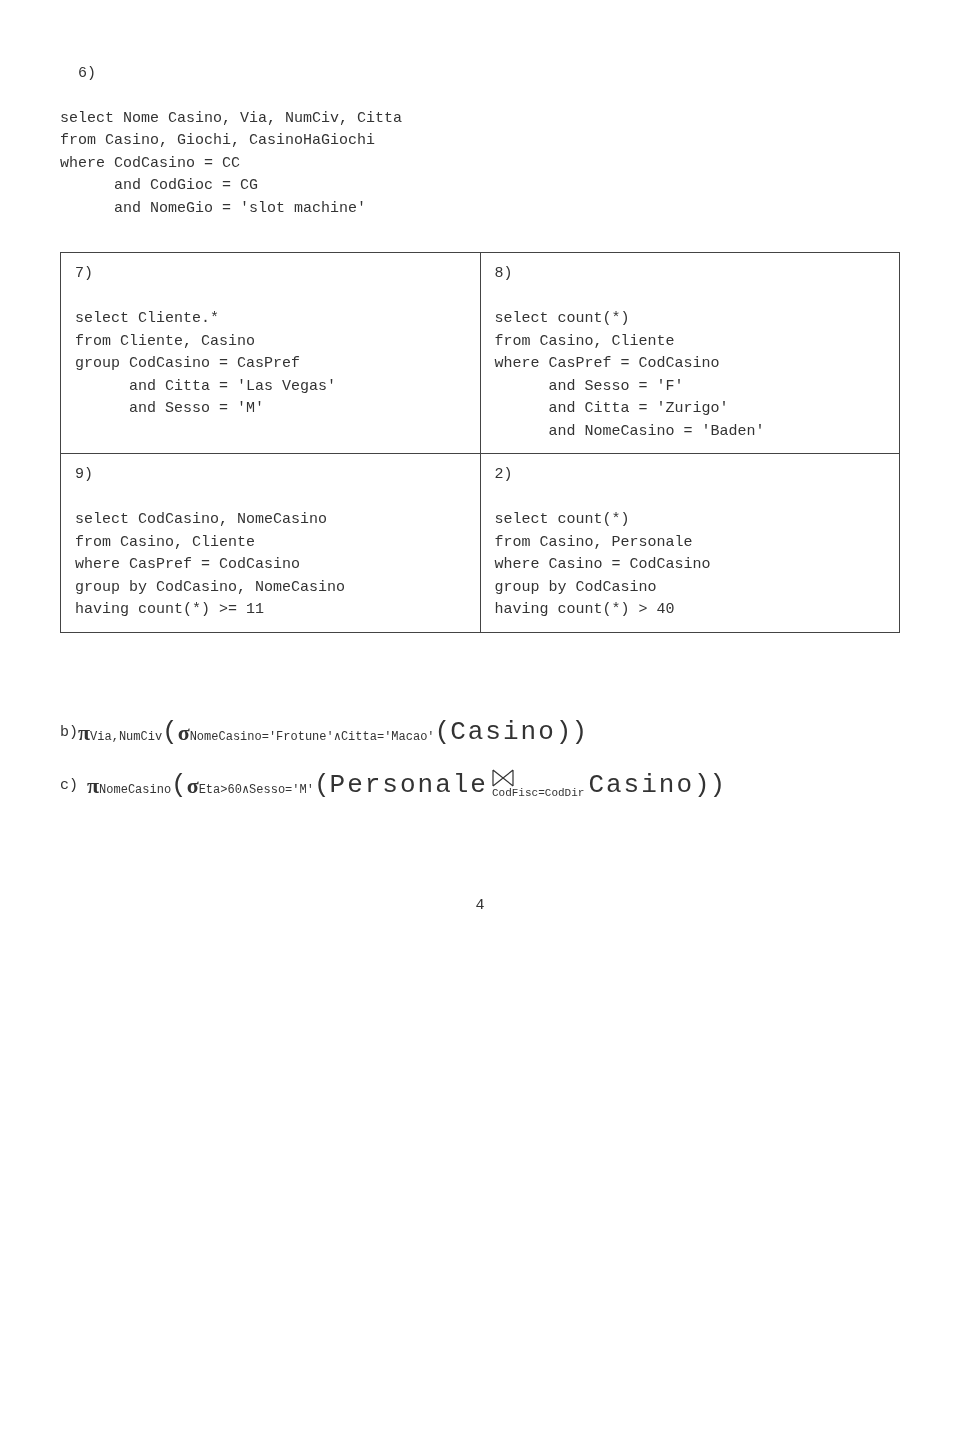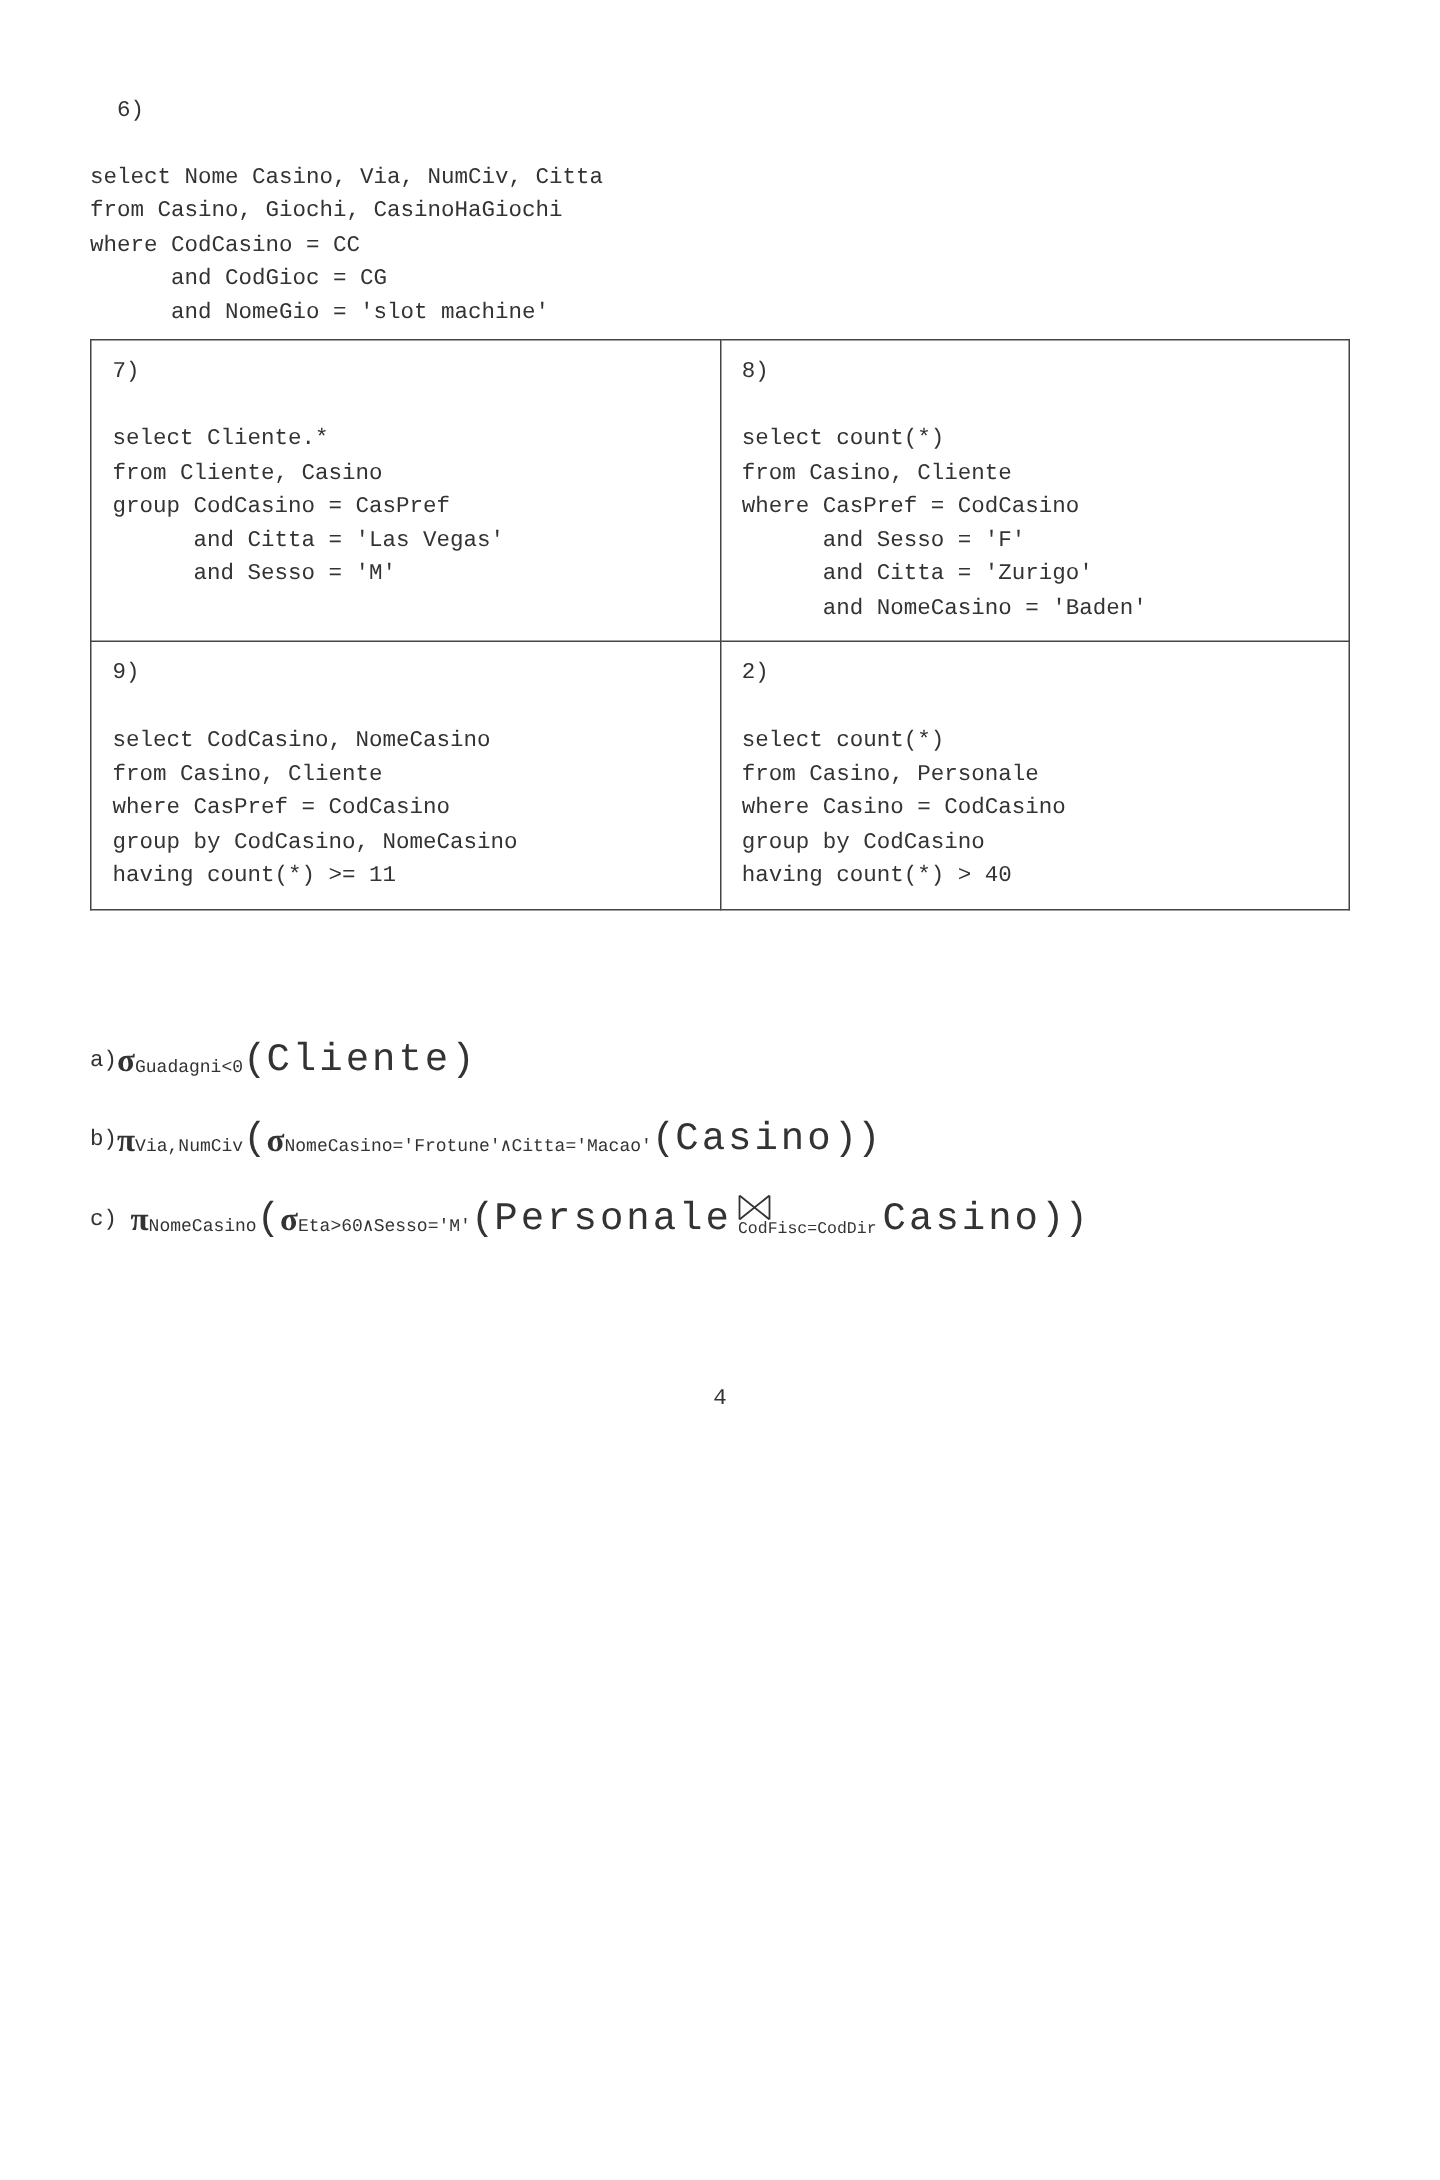--- a/index.html
+++ b/index.html
@@ -7,21 +7,21 @@
     padding: 40px 60px;
     font-family: "Courier New", Courier, monospace;
     font-size: 15px;
     line-height: 1.5;
     background: #fff;
     color: #333;
     width: 960px;
     box-sizing: border-box;
   }
   .block6 {
-    margin-bottom: 6px;
+    margin-bottom: 32px;
     white-space: pre;
   }
   table.grid {
     border-collapse: collapse;
     width: 100%;
     table-layout: fixed;
   }
   table.grid td {
     border: 1px solid #444;
     vertical-align: top;
@@ -132,23 +132,20 @@
 where Casino = CodCasino
 group by CodCasino
 having count(*) &gt; 40</span>
 </td>
   </tr>
 </tbody>
   </table>
 
 <div class="ra">
 
-  <div class="ra-row">
-    <span>a)</span><span class="sigma">σ</span><span class="sub">Guadagni&lt;0</span><span class="paren">(</span><span class="rel">Cliente</span><span class="paren">)</span>
-  </div>
 
   <div class="ra-row">
     <span>b)</span><span class="pi">π</span><span class="sub">Via,NumCiv</span><span class="paren">(</span><span class="sigma">σ</span><span class="sub">NomeCasino='Frotune'∧Citta='Macao'</span><span class="paren">(</span><span class="rel">Casino</span><span class="paren">))</span>
   </div>
 
   <div class="ra-row">
     <span>c) </span><span class="pi">π</span><span class="sub">NomeCasino</span><span class="paren">(</span><span class="sigma">σ</span><span class="sub">Eta&gt;60∧Sesso='M'</span><span class="paren">(</span><span class="rel">Personale</span><span class="join"><svg viewBox="0 0 22 18">
           <path d="M1 1 L21 17 M21 1 L1 17 M1 1 L1 17 M21 1 L21 17" stroke="#333" stroke-width="1.2" fill="none"></path>
         </svg><span class="subjoin">CodFisc=CodDir</span></span><span class="rel">Casino</span><span class="paren">))</span>
   </div>

